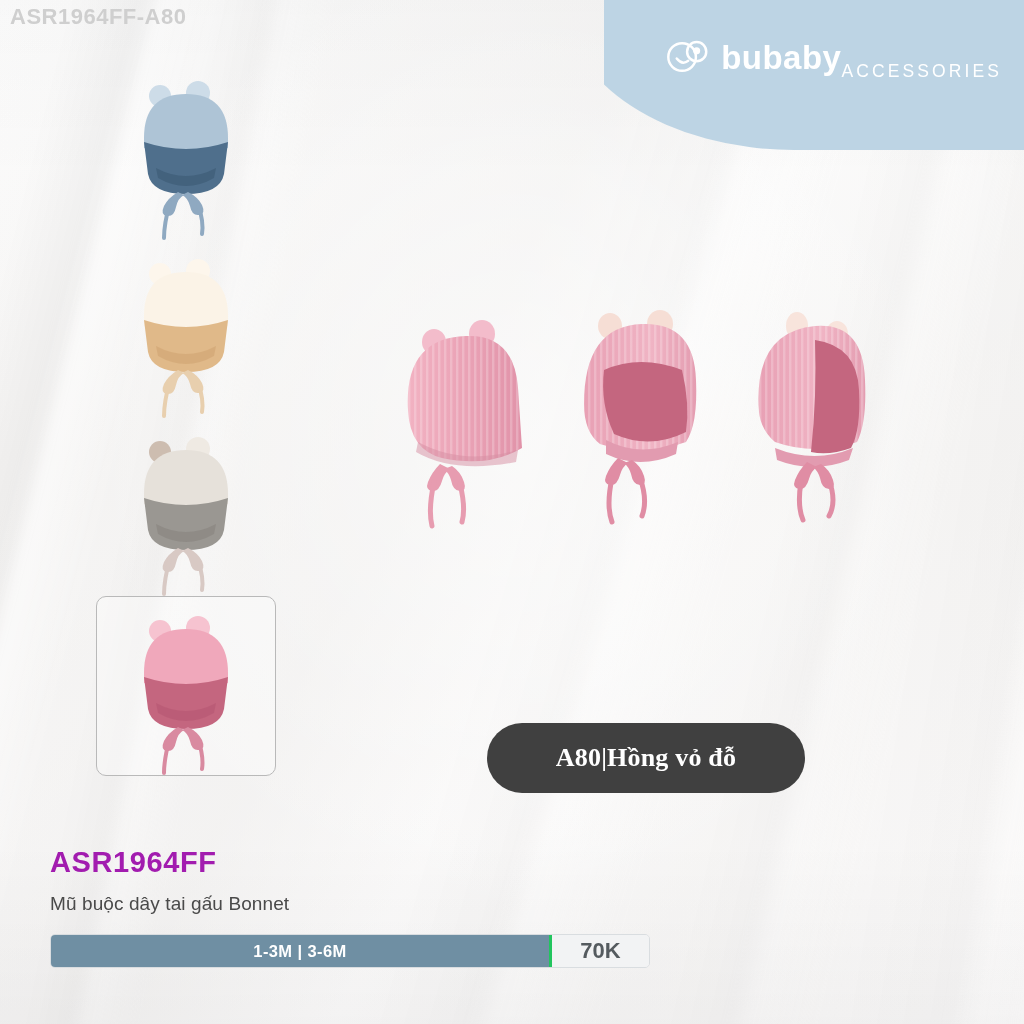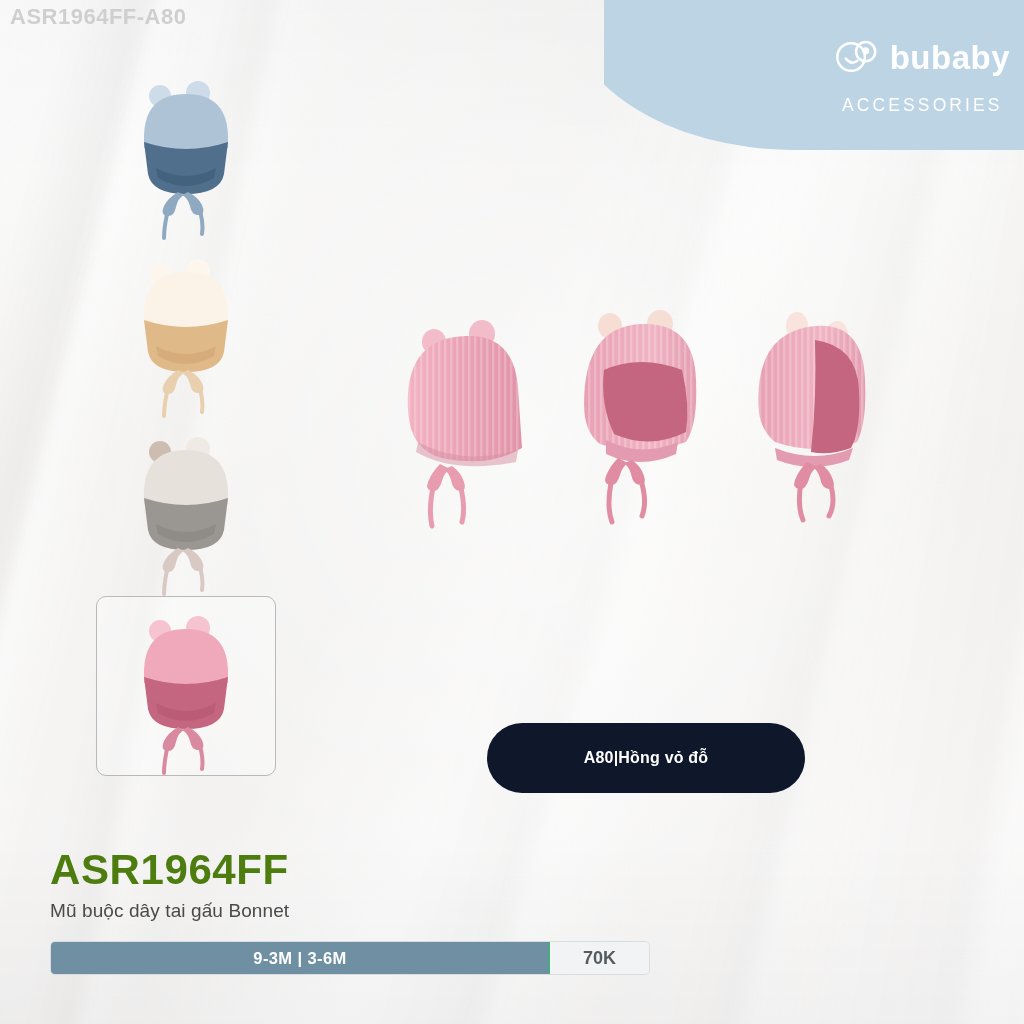--- a/index.html
+++ b/index.html
@@ -41,22 +41,22 @@
     position:absolute; right:0; top:0; width:420px; height:150px;
     overflow:hidden;
   }
   .brand-shape {
     position:absolute; right:-10px; top:-80px;
     width:470px; height:230px;
     background:#bdd4e4;
     border-bottom-left-radius:230px 150px;
   }
   .brand-inner {
-    position:absolute; right:14px; top:40px;
-    display:flex; flex-direction:column; align-items:center;
+    position:absolute; right:22px; top:40px;
+    display:flex; align-items:flex-start;
   }
   .brand-row { display:flex; align-items:center; gap:9px; }
   .brand-mark { width:46px; height:34px; }
   .brand-name {
     font-size:33px; font-weight:700; letter-spacing:0.5px;
     color:#ffffff; line-height:1;
   }
   .brand-sub {
     margin-top:21px; font-size:17.5px; letter-spacing:3.1px;
     color:#ffffff; font-weight:500;
@@ -82,50 +82,51 @@
   }
   .thumb-wrap { position:relative; width:120px; height:150px; }
 
   
   .main-photos { position:absolute; left:390px; top:300px; width:520px; height:300px; }
 
   
   .color-pill {
     position:absolute; left:487px; top:723px;
     width:318px; height:70px;
-    background:#0f172a;
+    background:#404040;
     border-radius:35px;
     display:flex; align-items:center; justify-content:center;
-    color:#fff; font-size:16px; font-weight:700;
+    color:#fff; font-size:26px; font-weight:700;
     letter-spacing:0.2px;
+    font-family:Liberation Serif, serif;
   }
 
   
   .info { position:absolute; left:50px; top:846px; width:924px; }
   .sku {
-    font-size:42px; font-weight:700; color:#4d7c0f; letter-spacing:0.6px;
+    font-size:29px; font-weight:700; color:#a21caf; letter-spacing:0.6px;
   }
   .desc {
-    margin-top:6px; font-size:19px; color:#4a4a4a; letter-spacing:0.1px;
+    margin-top:14px; font-size:19px; color:#4a4a4a; letter-spacing:0.1px;
   }
   .spec-bar {
     margin-top:19px; display:flex; width:600px; height:34px;
     border-radius:5px; overflow:hidden;
     border:1px solid #d9dde0;
   }
   .spec-sizes {
     flex:1 1 auto; background:#6f8fa3; color:#ffffff;
     display:flex; align-items:center; justify-content:center;
     font-size:16.5px; font-weight:600; letter-spacing:0.4px;
   }
   .spec-price {
     width:100px; background:#f2f3f4; color:#555b5f;
     display:flex; align-items:center; justify-content:center;
-    font-size:18px; font-weight:600;
-    border-left:1px solid #22c55e;
+    font-size:22px; font-weight:600;
+    border-left:3px solid #22c55e;
   }
 
   svg { display:block; overflow:visible; }
 </style>
 </head>
 <body>
 
 <div class="page">
   <div class="fabric-fold f1"></div>
   <div class="fabric-fold f2"></div>
@@ -280,16 +281,16 @@
     </g>
   </svg>
 </div>
 
 <div class="color-pill">A80|Hồng vỏ đỗ</div>
 
 <div class="info">
   <div class="sku">ASR1964FF</div>
   <div class="desc">Mũ buộc dây tai gấu Bonnet</div>
   <div class="spec-bar">
-    <div class="spec-sizes">9-3M | 3-6M</div>
+    <div class="spec-sizes">1-3M | 3-6M</div>
     <div class="spec-price">70K</div>
   </div>
 </div>
 
 </body></html>

